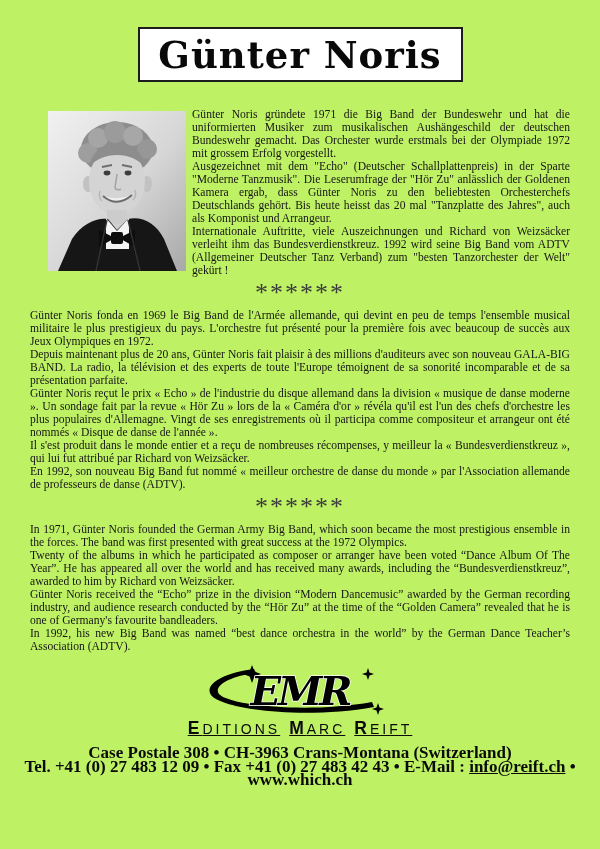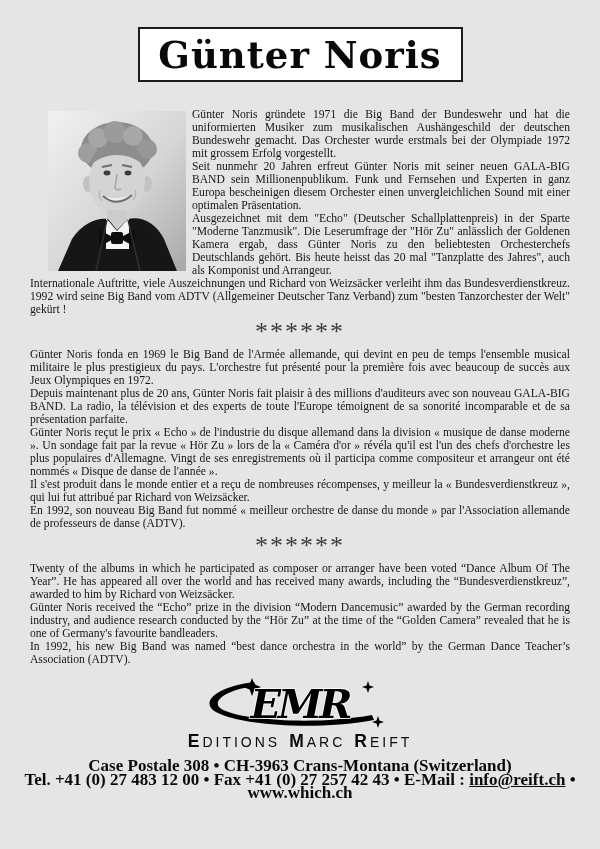--- a/index.html
+++ b/index.html
@@ -1,17 +1,17 @@
 <!DOCTYPE html>
 <html><head>
 <meta charset="utf-8">
 <style>
   html,body { margin:0; padding:0; background:#ffffff; }
   .page {
-    position:relative; width:600px; height:849px; background:#e5e5e5;
+    position:relative; width:600px; height:849px; background:#bef264;
     font-family:"Liberation Serif", serif; color:#141414; overflow:hidden;
   }
   .title-box {
     box-sizing:border-box; width:325px; height:55px; margin:27px auto 0;
     border:2px solid #1c1c1c; display:flex; align-items:center; justify-content:center;
     background:#fff;
   }
   .title {
     font-family:"DejaVu Serif", serif; font-weight:bold; font-size:37px;
     letter-spacing:1px; color:#090909; white-space:nowrap;
@@ -32,21 +32,21 @@
     letter-spacing:2px; color:#3d3d3d;
   }
   .logo-block { text-align:center; margin-top:12px; line-height:0; }
   .logo-block svg { width:196px; height:54px; }
   .tagline {
     text-align:center; font-family:"Liberation Sans", sans-serif;
     font-size:14px; letter-spacing:3px; color:#0a0a0a; margin-top:1px;
     line-height:17px; white-space:nowrap;
   }
   .tagline .init { font-weight:bold; font-size:17.5px; }
-  .tagline .word { margin-right:9px; }
+  .tagline .word { margin-right:9px;text-decoration:underline; }
   .tagline .word:last-child { margin-right:0; }
   .footer {
     text-align:center; font-weight:bold; font-size:17px; line-height:13.5px;
     margin-top:8px; color:#0a0a0a;
   }
   .footer a { color:#0a0a0a; text-decoration:underline; }
 </style>
 </head>
 <body>
 
@@ -91,54 +91,54 @@
         <path d="M58,107 L69,120 L81,107 L81,138 L58,138 Z" fill="#f4f4f4"></path>
         <path d="M67,127 L51,119 L51,136 Z" fill="#0d0d0d"></path>
         <path d="M71,127 L87,119 L87,136 Z" fill="#0d0d0d"></path>
         <rect x="63" y="121" width="12" height="12" rx="2" fill="#0d0d0d"></rect>
         <path d="M59,109 L48,160" stroke="#333333" stroke-width="1.4" fill="none"></path>
         <path d="M80,109 L92,160" stroke="#333333" stroke-width="1.4" fill="none"></path>
       </svg>
     </figure>
     <div>
         <p>Günter Noris gründete 1971 die Big Band der Bundeswehr und hat die uniformierten Musiker zum musikalischen Aushängeschild der deutschen Bundeswehr gemacht. Das Orchester wurde erstmals bei der Olympiade 1972 mit grossem Erfolg vorgestellt.</p>
-        <p>Seit nunmehr 20 Jahren erfreut Günter Noris mit seiner neuen GALA-BIG BAND sein Millionenpublikum. Funk und Fernsehen und Experten in ganz Europa bescheinigen diesem Orchester einen unvergleichlichen Sound mit einer optimalen Präsentation.</p>
         <p>Ausgezeichnet mit dem "Echo" (Deutscher Schallplattenpreis) in der Sparte "Moderne Tanzmusik". Die Leserumfrage der "Hör Zu" anlässlich der Goldenen Kamera ergab, dass Günter Noris zu den beliebtesten Orchesterchefs Deutschlands gehört. Bis heute heisst das 20 mal "Tanzplatte des Jahres", auch als Komponist und Arrangeur.</p>
       </div>
     <p>Internationale Auftritte, viele Auszeichnungen und Richard von Weizsäcker verleiht ihm das Bundesverdienstkreuz. 1992 wird seine Big Band vom ADTV (Allgemeiner Deutscher Tanz Verband) zum "besten Tanzorchester der Welt" gekürt !</p>
   </div>
 
   <div class="separator">******</div>
 
   <div class="section">
       <p>Günter Noris fonda en 1969 le Big Band de l'Armée allemande, qui devint en peu de temps l'ensemble musical militaire le plus prestigieux du pays. L'orchestre fut présenté pour la première fois avec beaucoup de succès aux Jeux Olympiques en 1972.</p>
       <p>Depuis maintenant plus de 20 ans, Günter Noris fait plaisir à des millions d'auditeurs avec son nouveau GALA-BIG BAND. La radio, la télévision et des experts de toute l'Europe témoignent de sa sonorité incomparable et de sa présentation parfaite.</p>
       <p>Günter Noris reçut le prix « Echo » de l'industrie du disque allemand dans la division « musique de danse moderne ». Un sondage fait par la revue « Hör Zu » lors de la « Caméra d'or » révéla qu'il est l'un des chefs d'orchestre les plus populaires d'Allemagne. Vingt de ses enregistrements où il participa comme compositeur et arrangeur ont été nommés « Disque de danse de l'année ».</p>
       <p>Il s'est produit dans le monde entier et a reçu de nombreuses récompenses, y meilleur la « Bundesverdienstkreuz », qui lui fut attribué par Richard von Weizsäcker.</p>
       <p>En 1992, son nouveau Big Band fut nommé « meilleur orchestre de danse du monde » par l'Association allemande de professeurs de danse (ADTV).</p>
     </div>
 
   <div class="separator">******</div>
 
   <div class="section">
+      <p>In 1971, Günter Noris founded the German Army Big Band, which soon became the most prestigious ensemble in the forces. The band was first presented with great success at the 1972 Olympics.</p>
       <p>Twenty of the albums in which he participated as composer or arranger have been voted “Dance Album Of The Year”. He has appeared all over the world and has received many awards, including the “Bundesverdienstkreuz”, awarded to him by Richard von Weizsäcker.</p>
       <p>Günter Noris received the “Echo” prize in the division “Modern Dancemusic” awarded by the German recording industry, and audience research conducted by the “Hör Zu” at the time of the “Golden Camera” revealed that he is one of Germany's favourite bandleaders.</p>
       <p>In 1992, his new Big Band was named “best dance orchestra in the world” by the German Dance Teacher’s Association (ADTV).</p>
     </div>
 
   <div class="logo-block">
     <svg viewBox="0 0 196 54" xmlns="http://www.w3.org/2000/svg">
       <path d="M52,4 C20,8 2,20 9,30 C19,44 100,55 172,42 L170,37 C104,49 26,40 17,29 C11,21 28,11 54,8 Z" fill="#000"></path>
       <polygon points="50,0 52.4,6.6 59,9 52.4,11.4 50,18 47.6,11.4 41,9 47.6,6.6" fill="#000"></polygon>
       <polygon points="166,3 167.5,7.5 172,9 167.5,10.5 166,15 164.5,10.5 160,9 164.5,7.5" fill="#000"></polygon>
       <polygon points="176,38 177.5,42.5 182,44 177.5,45.5 176,50 174.5,45.5 170,44 174.5,42.5" fill="#000"></polygon>
       <text x="98" y="40" text-anchor="middle" font-family="DejaVu Serif, serif" font-weight="bold" font-style="italic" font-size="40" letter-spacing="-3" fill="#000" stroke="#ffffff" stroke-width="1.4" paint-order="stroke">EMR</text>
     </svg>
   </div>
 
   <div class="tagline"><span class="word"><span class="init">E</span><span>DITIONS</span></span><span class="word"><span class="init">M</span><span>ARC</span></span><span class="word"><span class="init">R</span><span>EIFT</span></span></div>
 
   <div class="footer">
     <div>Case Postale 308 • CH-3963 Crans-Montana (Switzerland)</div>
-    <div><span>Tel. +41 (0) 27 483 12 00 • Fax +41 (0) 27 257 42 43 • E-Mail : </span><a href="#">info@reift.ch</a><span> • www.which.ch</span></div>
+    <div><span>Tel. +41 (0) 27 483 12 09 • Fax +41 (0) 27 483 42 43 • E-Mail : </span><a href="#">info@reift.ch</a><span> • www.which.ch</span></div>
   </div>
 
 </div>
 
 </body></html>

